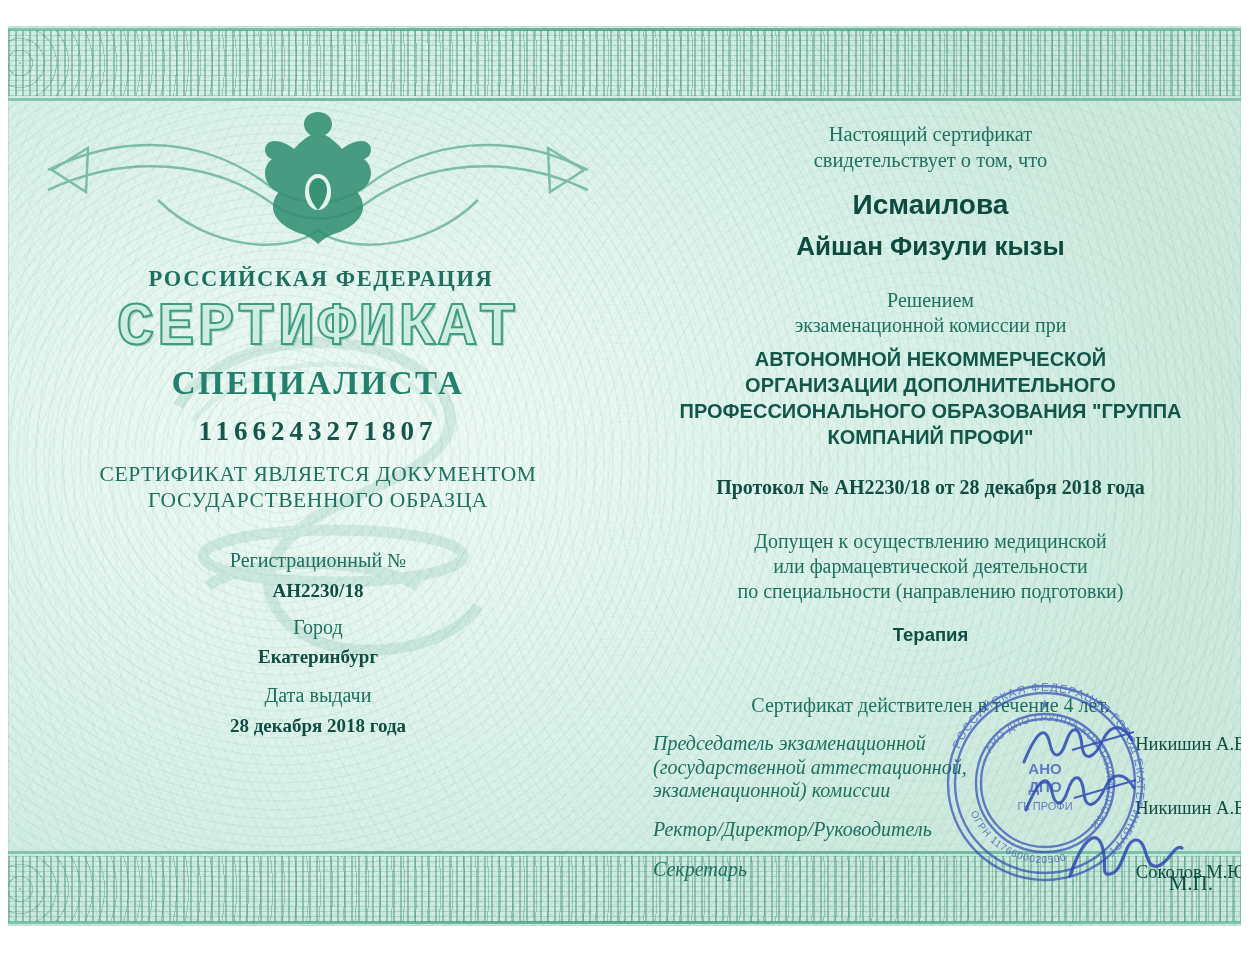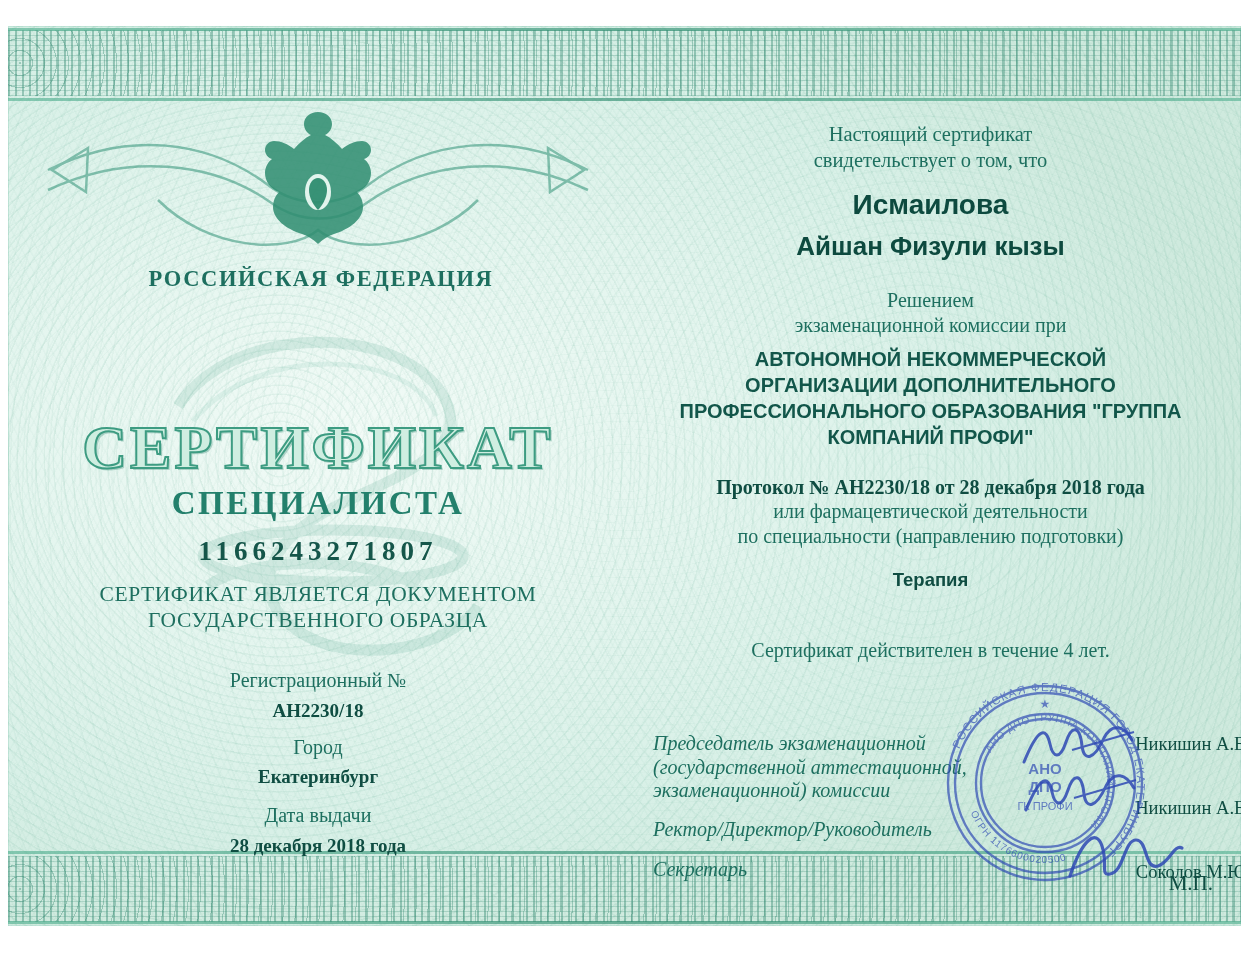--- a/index.html
+++ b/index.html
@@ -125,28 +125,27 @@
   .rf-title {
     margin-top: 12px;
     font-size: 22.5px;
     letter-spacing: 1.6px;
     font-weight: 700;
     color: #1d6f5f;
     padding-left: 6px;
   }
 
   .cert-word {
-    margin-top: 120px;
     font-size: 62px;
     font-weight: 700;
     letter-spacing: 3px;
     color: #cfeee1;
     -webkit-text-stroke: 2px #3d9c82;
     text-shadow: 2px 2px 0 rgba(40,130,105,0.30);
-    font-family: Liberation Serif, serif;
+    font-family: Liberation Mono, monospace;
   }
   .spec-word {
     margin-top: 2px;
     font-size: 33px;
     font-weight: 700;
     letter-spacing: 2.5px;
     color: #23806c;
   }
   .cert-number {
     margin-top: 14px;
@@ -396,20 +395,21 @@
       <div class="r-decision">Решением</div>
       <div class="r-decision" style="margin-top:0">экзаменационной комиссии при</div>
 
       <div class="r-org">АВТОНОМНОЙ НЕКОММЕРЧЕСКОЙ</div>
       <div class="r-org" style="margin-top:0">ОРГАНИЗАЦИИ ДОПОЛНИТЕЛЬНОГО</div>
       <div class="r-org" style="margin-top:0">ПРОФЕССИОНАЛЬНОГО ОБРАЗОВАНИЯ "ГРУППА</div>
       <div class="r-org" style="margin-top:0">КОМПАНИЙ ПРОФИ"</div>
 
       <div class="r-protocol">Протокол № АН2230/18 от 28 декабря 2018 года</div>
 
+      <div class="r-admitted">Допущен к осуществлению медицинской</div>
       <div class="r-admitted" style="margin-top:0">или фармацевтической деятельности</div>
       <div class="r-admitted" style="margin-top:0">по специальности (направлению подготовки)</div>
 
       <div class="r-speciality">Терапия</div>
 
       <div class="r-validity">Сертификат действителен в течение 4 лет.</div>
     </div>
 
     <div class="sign-block">
       <div class="sign-row" style="height:70px">

